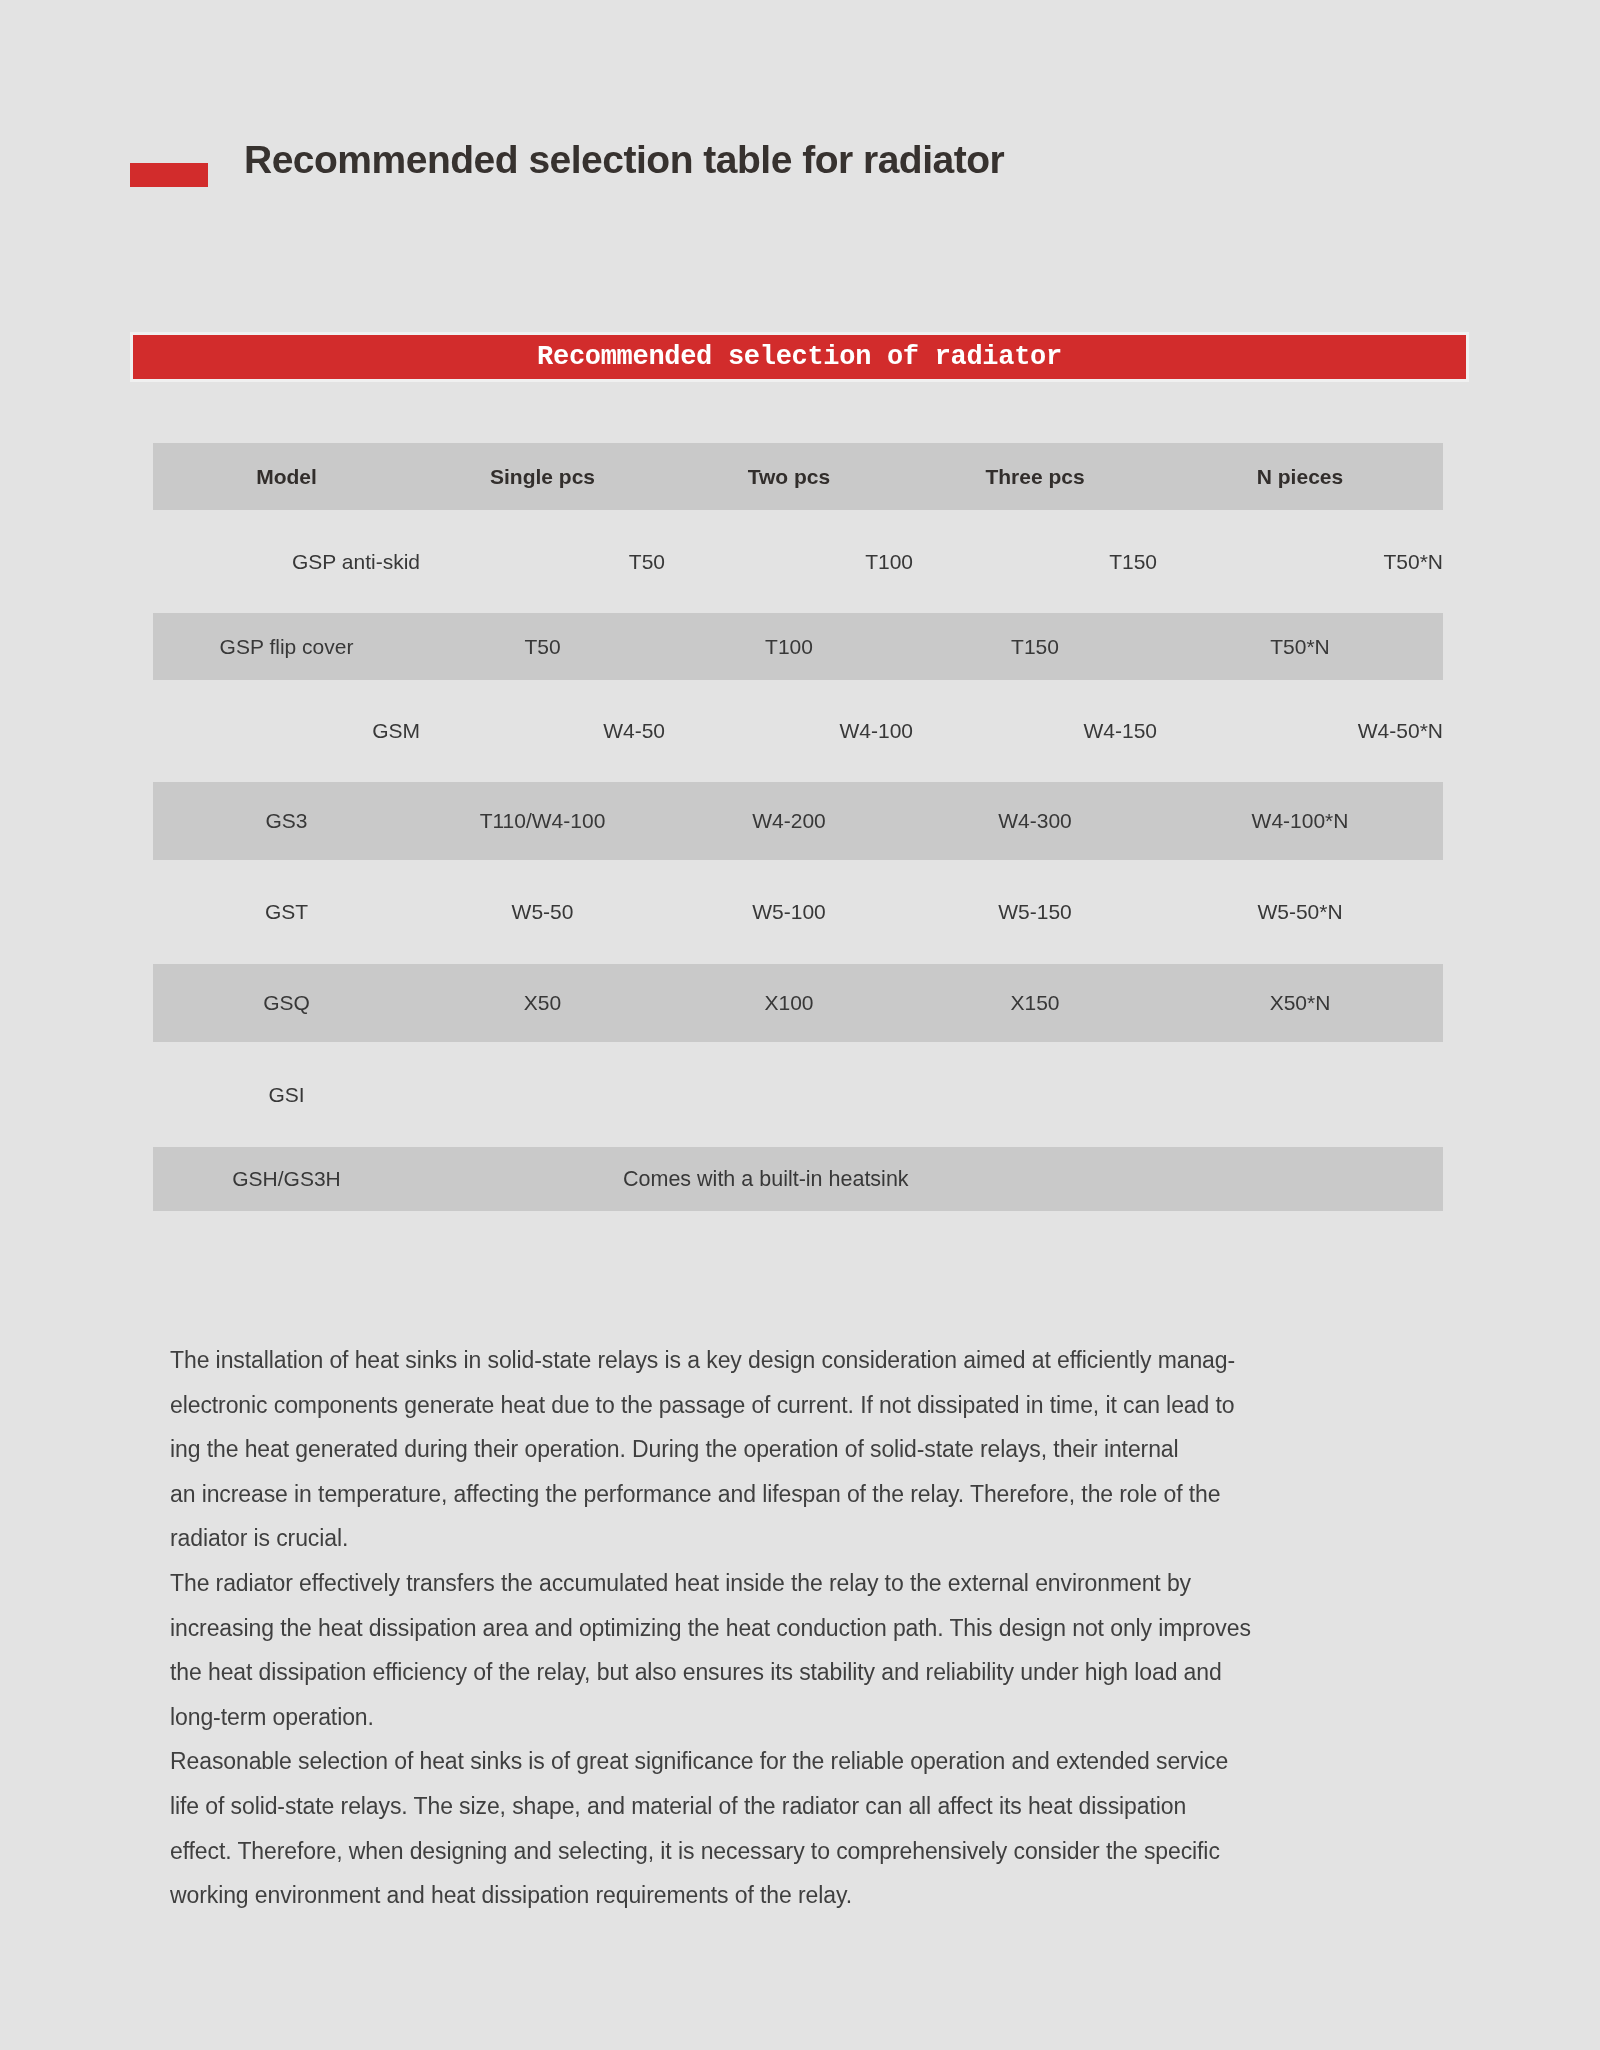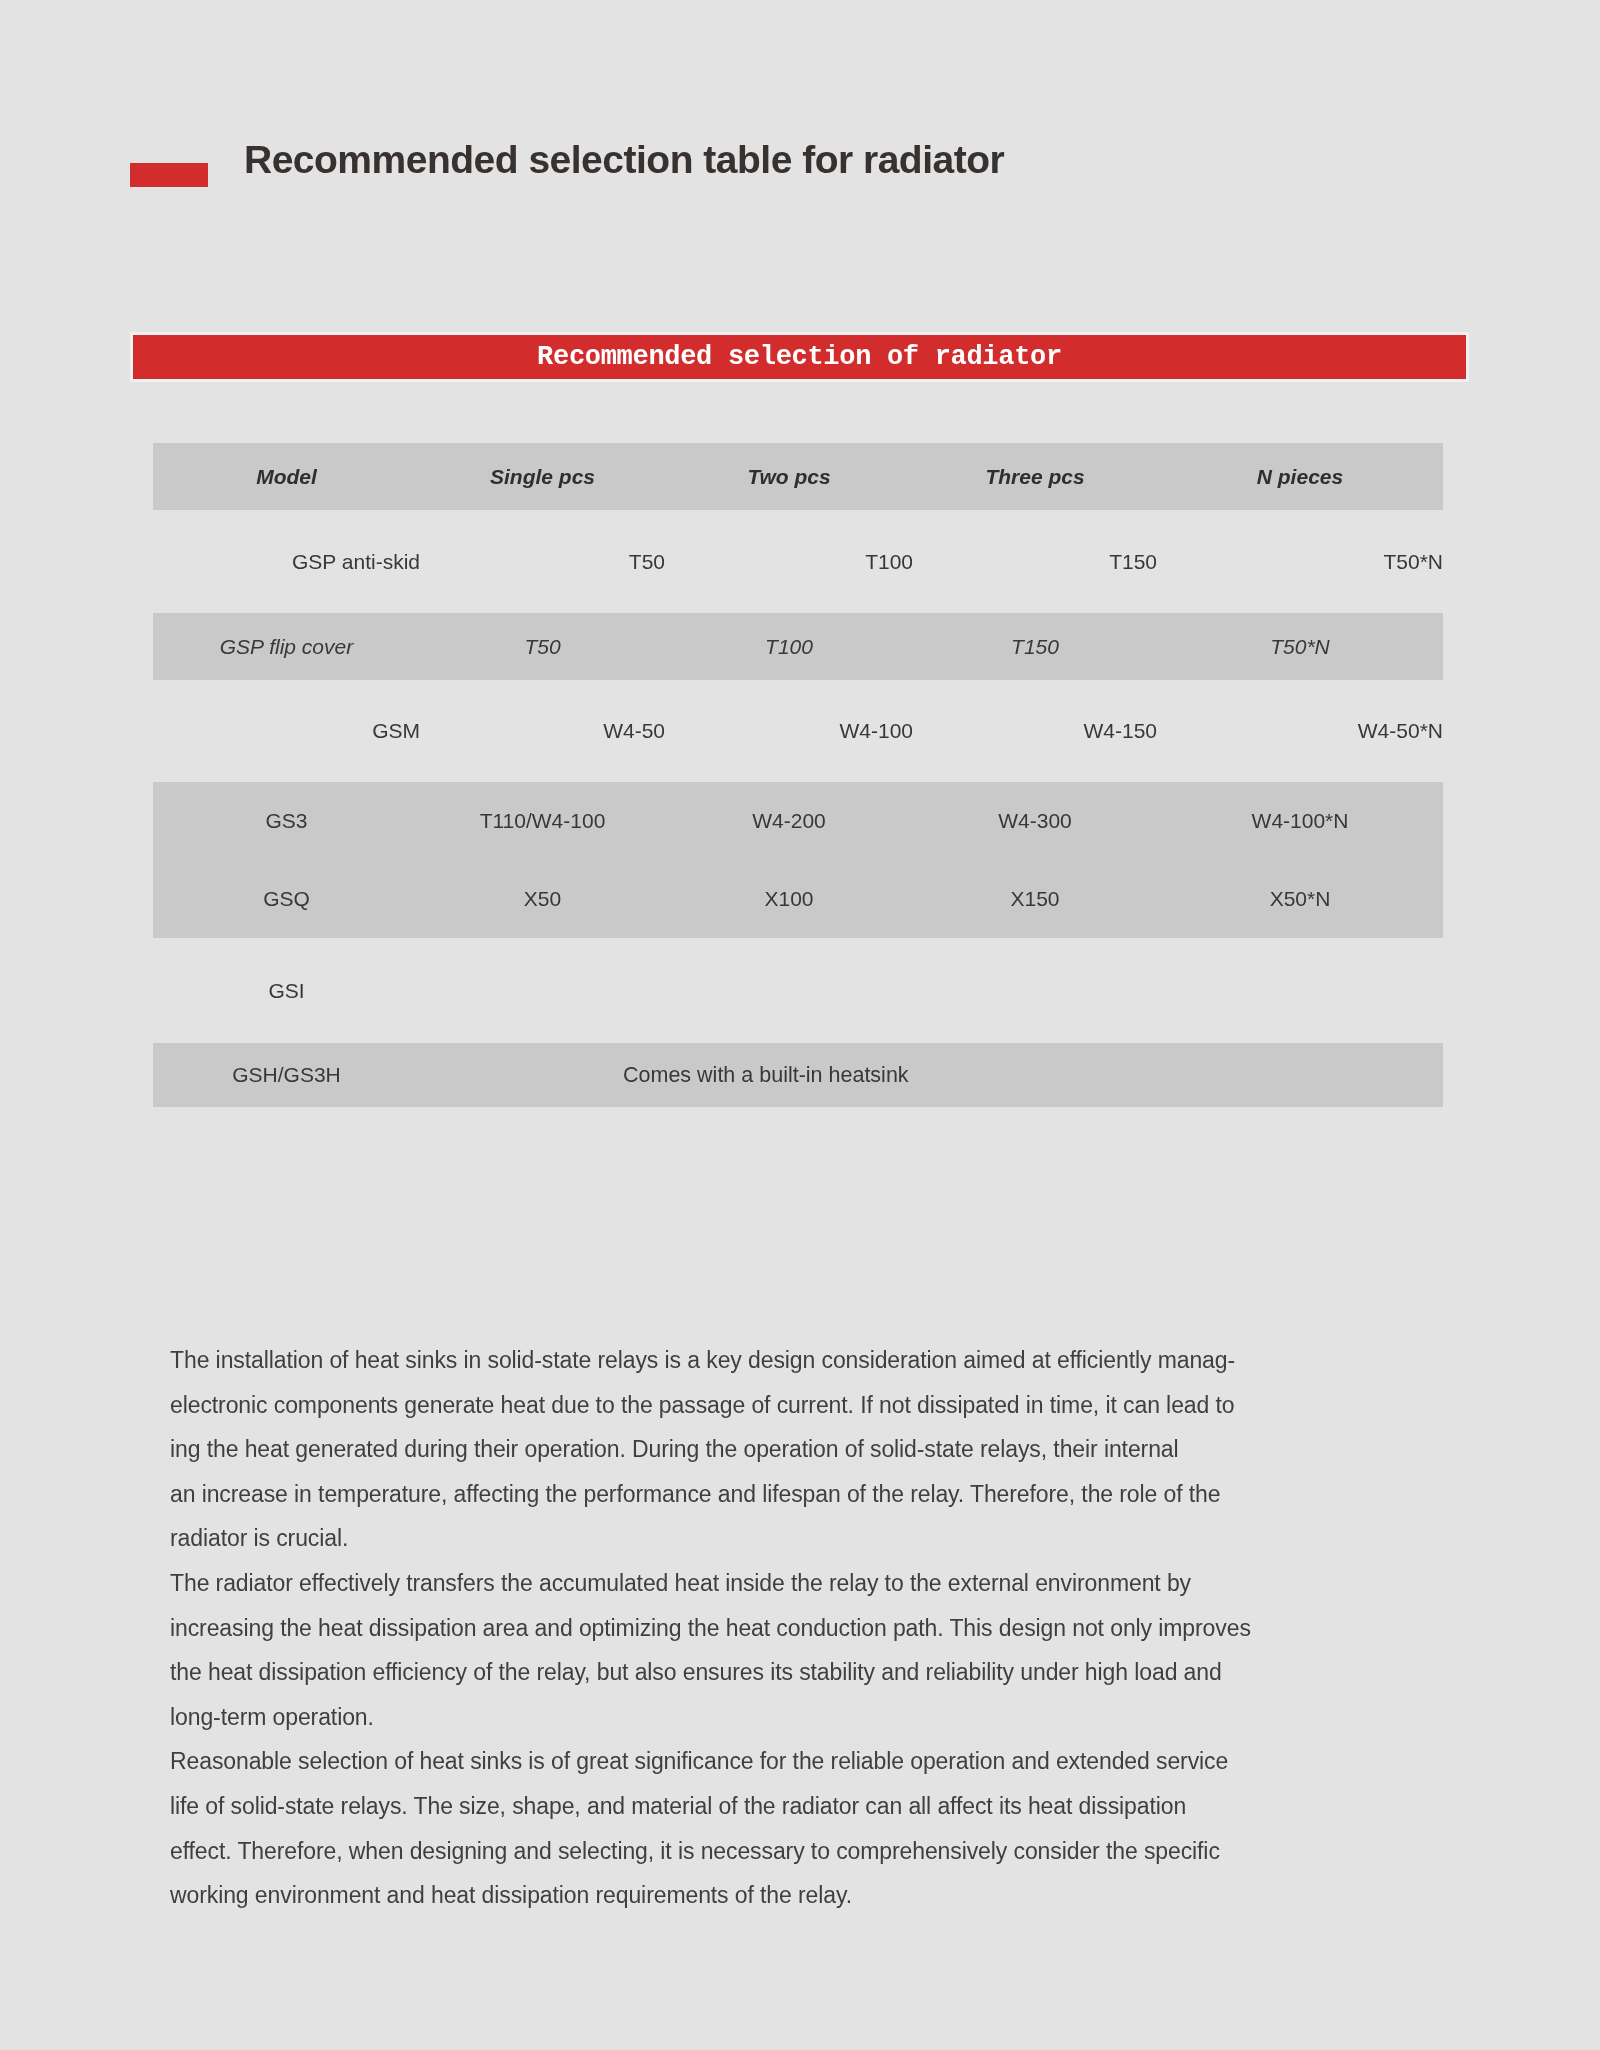--- a/index.html
+++ b/index.html
@@ -60,21 +60,21 @@
   .t-row {
     display: grid;
     grid-template-columns: 267px 245px 248px 244px 286px;
     align-items: center;
     text-align: center;
   }
   .t-row.note-row {
     grid-template-columns: 267px 1023px;
   }
   .t-row.gray { background: #c9c9c9; }
-  .h67  { height: 67px; font-style: italic; }
+  .h67  { height: 67px; }
   .h103 { height: 103px; text-align: right; }
   .h102 { height: 102px; text-align: right; }
   .h66  { height: 78px; }
   .h104 { height: 104px; }
   .h105 { height: 105px; }
   .h64  { height: 64px; }
   .t-row.header-row { font-weight: bold; color: #322e2c; }
   .note-cell {
     text-align: left;
     padding-left: 203px;
@@ -143,20 +143,27 @@
     </div>
 
     <div class="t-row gray h66">
       <div>GS3</div>
       <div>T110/W4-100</div>
       <div>W4-200</div>
       <div>W4-300</div>
       <div>W4-100*N</div>
     </div>
 
+    <div class="t-row h104">
+      <div>GST</div>
+      <div>W5-50</div>
+      <div>W5-100</div>
+      <div>W5-150</div>
+      <div>W5-50*N</div>
+    </div>
 
     <div class="t-row gray h66">
       <div>GSQ</div>
       <div>X50</div>
       <div>X100</div>
       <div>X150</div>
       <div>X50*N</div>
     </div>
 
     <div class="t-row note-row h105">

